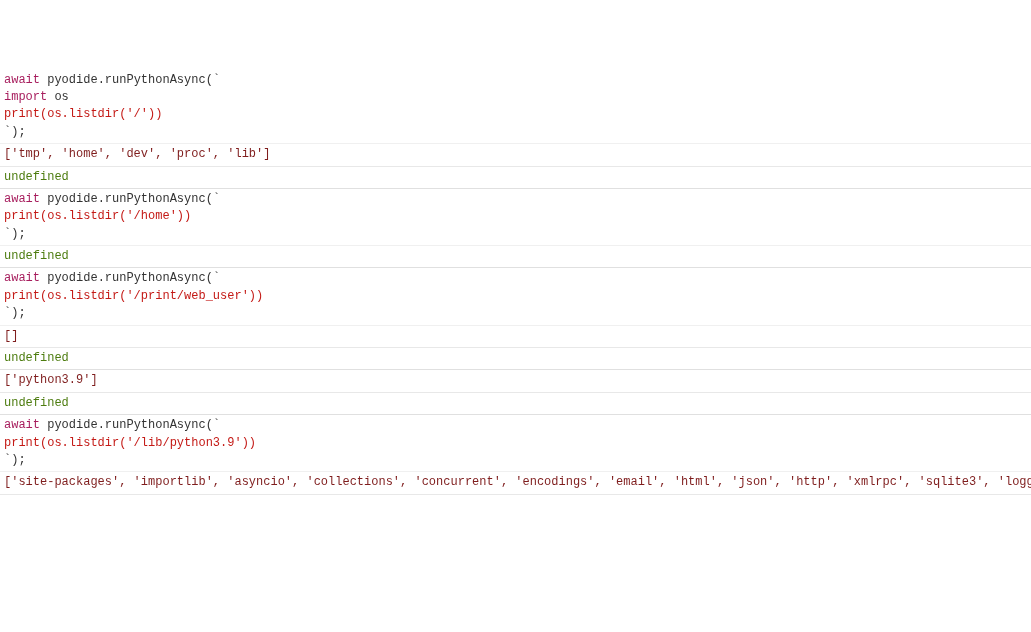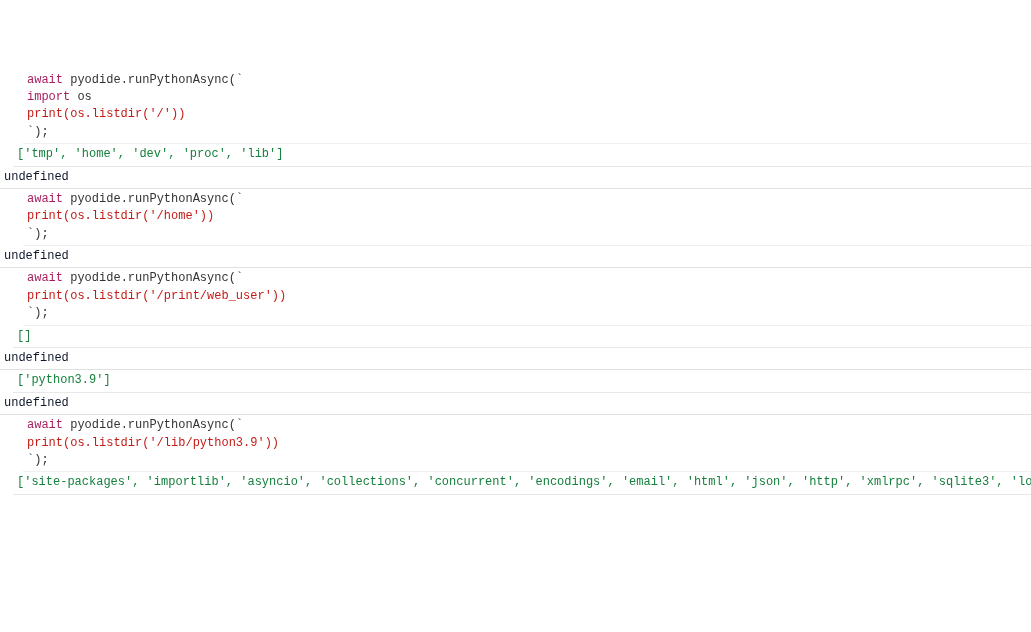--- a/index.html
+++ b/index.html
@@ -6,23 +6,23 @@
   body {
     font-family: Consolas, "Courier New", monospace;
     font-size: 12px;
     line-height: 1.45;
     background: #fff;
     color: #333;
     white-space: pre;
     overflow-x: hidden;
   }
   .block { padding: 2px 4px 2px 4px; }
-  .input-block { border-bottom: 1px solid #f0f0f0; margin-left: 23px; }
-  .output-block { border-bottom: 1px solid #e8e8e8; color: #15803d; margin-left: 13px; }
-  .undef-block { border-bottom: 1px solid #e0e0e0; color: #0f172a; }
+  .input-block { border-bottom: 1px solid #f0f0f0; }
+  .output-block { border-bottom: 1px solid #e8e8e8; color: #7f1d1d; }
+  .undef-block { border-bottom: 1px solid #e0e0e0; color: #4d7c0f; }
   .kw { color: #a71d5d; }
   .fn { color: #333; }
   .str { color: #c41a16; }
   .tmpl { color: #333; }
   .obj { color: #333; }
 </style>
 </head>
 <body>
 
 

